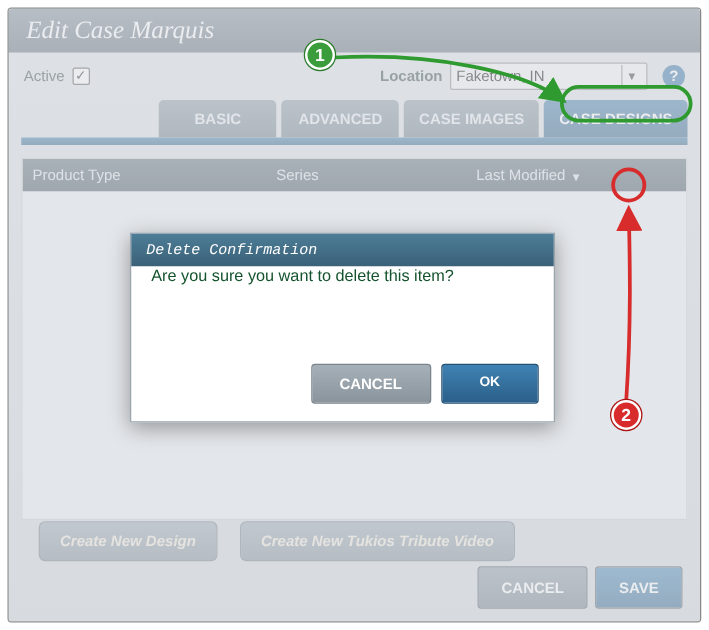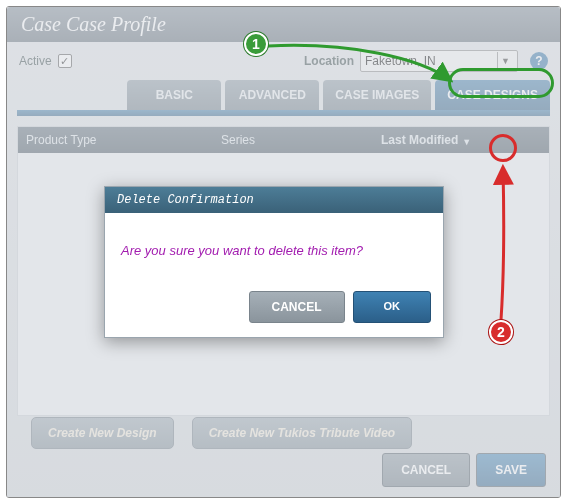--- a/index.html
+++ b/index.html
@@ -21,21 +21,21 @@
   .tab { background: linear-gradient(#8a98a2,#6f7d87); color: #e9edf0; font-size: 12px; font-weight: bold; padding: 8px 12px; border-radius: 4px 4px 0 0; min-width: 94px; text-align: center; }
   .tab.active { background: linear-gradient(#3d7aa8,#2c5d84); color: #fff; }
 
   .tabbar-strip { height: 6px; background: linear-gradient(#3d7aa8,#2c5d84); margin: 0 10px; }
 
   .grid { margin: 10px; background: #eef1f3; border: 1px solid #c8cdd1; height: 290px; overflow: hidden; }
   .ghead { display: flex; background: linear-gradient(#5c6b77,#45535e); color: #dfe6ea; font-size: 12px; }
   .ghead > div { padding: 6px 8px; }
   .col-pt { flex: 0 0 195px; }
   .col-se { flex: 0 0 160px; }
-  .col-lm { flex: 0 0 120px; display: flex; align-items: flex-end; gap: 4px; font-weight: bold; }
+  .col-lm { flex: 0 0 120px; display: flex; align-items: flex-end; gap: 4px; }
   .col-ac { flex: 1; }
   .sort-caret { font-size: 9px; }
 
   .grow { display: flex; align-items: center; background: linear-gradient(#5a8c2d,#3f6d1e); color: #fff; font-size: 12px; height: 26px; }
   .grow > div { padding: 0 8px; }
   .row-actions { display: flex; gap: 6px; align-items: center; justify-content: flex-end; flex: 1; padding-right: 8px; }
   .icon-edit, .icon-del { width: 16px; height: 16px; display: flex; align-items: center; justify-content: center; color: #263; background: rgba(255,255,255,0.25); border-radius: 2px; font-size: 12px; }
 
   .bottom-left { position: absolute; left: 24px; bottom: 48px; display: flex; gap: 18px; }
   .pill { background: linear-gradient(#98a5ae,#7d8b94); color: #f0e8d8; font-style: italic; font-weight: bold; font-size: 12px; padding: 8px 16px; border-radius: 5px; border: 1px solid #6c7982; }
@@ -44,36 +44,36 @@
   .btn-gray, .btn-blue { font-size: 12px; font-weight: bold; padding: 9px 18px; border-radius: 3px; border: 1px solid #4a5560; color: #fff; }
   .btn-gray { background: linear-gradient(#8a97a0,#6d7a84); }
   .btn-blue { background: linear-gradient(#3f82b3,#2b5f89); }
 
   
   .dim { position: absolute; inset: 0; background: rgba(220,224,228,0.6); pointer-events: none; }
 
   
   .modal { position: absolute; left: 104px; top: 186px; width: 340px; background: #fff; border: 1px solid #9aa5ae; box-shadow: 0 4px 16px rgba(0,0,0,0.35); }
   .modal-title { background: linear-gradient(#4d7d97,#3a6178); color: #fff; font-family: Liberation Mono, monospace; font-style: italic; font-size: 12px; padding: 6px 12px; }
-  .modal-body { padding: 30px 16px 8px; font-size: 13px; color: #a21caf; min-height: 70px; font-style: italic; }
+  .modal-body { padding: 0 16px 8px; font-size: 13px; color: #14532d; min-height: 70px; }
   .modal-actions { display: flex; justify-content: flex-end; gap: 8px; padding: 8px 12px 14px; }
   .mbtn-gray { background: linear-gradient(#a6b0b8,#8a949c); color: #fff; font-weight: bold; font-size: 12px; padding: 8px 22px; border: 1px solid #7a848c; border-radius: 3px; }
   .mbtn-blue { background: linear-gradient(#3f82b3,#2b5f89); color: #fff; font-weight: bold; font-size: 11px; padding: 8px 30px; border: 1px solid #245176; border-radius: 3px; }
 
   
   .callout { position: absolute; width: 24px; height: 24px; border-radius: 50%; background: #3a9c3a; border: 2px solid #fff; color: #fff; font-weight: bold; display: flex; align-items: center; justify-content: center; font-size: 14px; box-shadow: 0 0 0 1px #2b7a2b; z-index: 50; }
   .ring-green { position: absolute; border: 3px solid #2f9a2f; border-radius: 20px; z-index: 45; }
   .ring-red { position: absolute; border: 3px solid #d82c2c; border-radius: 50%; z-index: 45; }
   svg.anno { position: absolute; left: 0; top: 0; z-index: 40; pointer-events: none; }
 </style>
 </head>
 <body>
 
 <div class="frame">
-  <div class="titlebar">Case Case Profile</div>
+  <div class="titlebar">Edit Case Marquis</div>
 
   <div class="toprow">
     <span class="active-lbl">Active</span>
     <span class="chk">✓</span>
     <span class="spacer"></span>
     <span class="loc-lbl">Location</span>
     <div class="select">
       <span>Faketown, IN</span>
       <span class="arrow">▼</span>
     </div>

